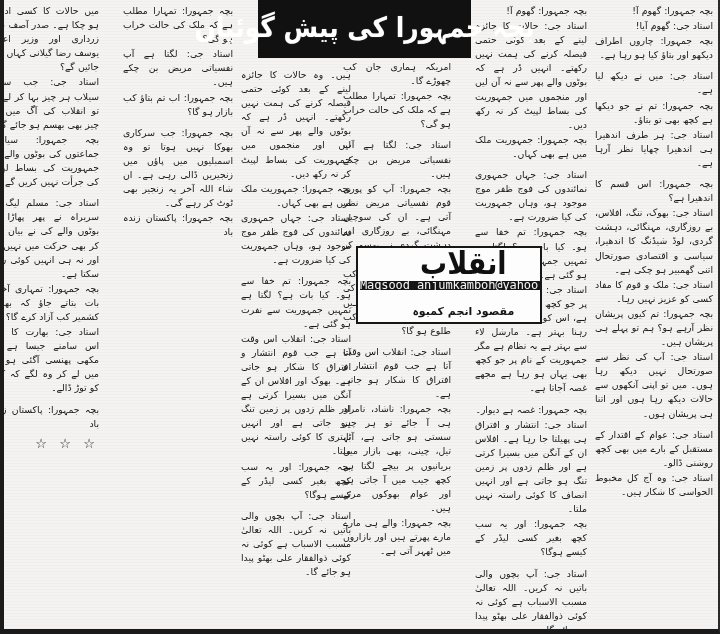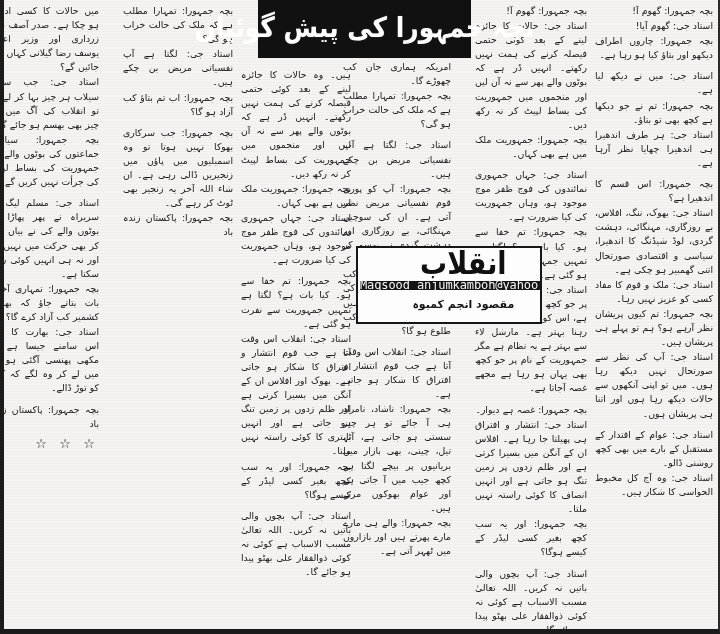--- a/index.html
+++ b/index.html
@@ -109,21 +109,21 @@
     background:#151515;color:#f5f5f5;
     font-family:"DejaVu Sans Mono","Liberation Mono",monospace;
     font-size:12px;line-height:9px;
     text-align:center;
     direction:ltr;
     letter-spacing:-0.1px;
     white-space:nowrap;
     overflow:hidden;
   }
   #authorblock .masthead .byline{
-    margin-top:8px;
+    margin-top:15px;
     font-size:11px;line-height:13px;
     font-weight:700;color:#141414;
     white-space:nowrap;
     text-align:center;
   }
   #authorblock .photo{
     flex:0 0 58px;
     margin:2px;
     background:
       radial-gradient(ellipse 16px 20px at 50% 34%, #c9bfb6 0%, #9a9088 58%, #6d6862 100%),
@@ -234,21 +234,21 @@
       <p>بچہ جمہورا: جمہوریت ملک میں ہے بھی کہاں۔</p>
       <p class="gap">استاد جی: جہاں جمہوری نمائندوں کی فوج ظفر موج موجود ہو، وہاں جمہوریت کی کیا ضرورت ہے۔</p>
       <p>بچہ جمہورا: تم خفا سے ہو۔ کیا بات ہے؟ لگتا ہے تمہیں جمہوریت سے نفرت ہو گئی ہے۔</p>
       <p>استاد جی: انقلاب اس وقت آتا ہے جب قوم انتشار و افتراق کا شکار ہو جاتی ہے۔ بھوک اور افلاس ان کے آنگن میں بسیرا کرتی ہے اور ظلم زدوں پر زمین تنگ ہو جاتی ہے اور انہیں بہتری کا کوئی راستہ نہیں ملتا۔</p>
       <p class="gap">بچہ جمہورا: اور یہ سب کچھ بغیر کسی لیڈر کے کیسے ہوگا؟</p>
       <p>استاد جی: آپ بچوں والی باتیں نہ کریں۔ اللہ تعالیٰ مسبب الاسباب ہے کوئی نہ کوئی ذوالفقار علی بھٹو پیدا ہو جائے گا۔</p>
     </div>
   <div class="col" id="col5">
       <p>بچہ جمہورا: تمہارا مطلب ہے کہ ملک کی حالت خراب ہو گی؟</p>
       <p>استاد جی: لگتا ہے آپ نفسیاتی مریض بن چکے ہیں۔</p>
-      <p class="gap">بچہ جمہورا: اب تم بتاؤ کب آزاد ہو گا؟</p>
+      <p class="gap">بچہ جمہورا: اب تم بتاؤ کب بازار ہو گا؟</p>
       <p>بچہ جمہورا: جب سرکاری بھوکا نہیں ہوتا تو وہ اسمبلیوں میں پاؤں میں زنجیریں ڈالی رہی ہے۔ ان شاء اللہ آخر یہ زنجیر بھی ٹوٹ کر رہے گی۔</p>
       <p class="gap">بچہ جمہورا: پاکستان زندہ باد</p>
     </div>
   <div class="col" id="col6">
       <p>میں حالات کا کسی ادراک ہو چکا ہے۔ صدر آصف علی زرداری اور وزیر اعظم یوسف رضا گیلانی کہاں چلے جائیں گے؟</p>
       <p>استاد جی: جب ساوی سیلاب ہر چیز بہا کر لے گیا تو انقلاب کی آگ میں ہر چیز بھی بھسم ہو جائے گی۔</p>
       <p class="gap">بچہ جمہورا: سیاسی جماعتوں کی بوٹوں والے اب جمہوریت کی بساط لپیٹنے کی جرأت نہیں کریں گے۔</p>
       <p>استاد جی: مسلم لیگ کے سربراہ نے پھر پھاڑا کہ بوٹوں والے کی نے بیان پڑھ کر بھی حرکت میں نہیں آئے اور نہ ہی انہیں کوئی روک سکتا ہے۔</p>
       <p>بچہ جمہورا: تمہاری آخری بات بتاتے جاؤ کہ بھارت کشمیر کب آزاد کرے گا؟</p>
       <p class="gap">استاد جی: بھارت کا حال اس سامنے جیسا ہے کہ مکھی پھنسی آگئی ہو دل میں لے کر وہ لگے کہ کس کو توڑ ڈالے۔</p>

